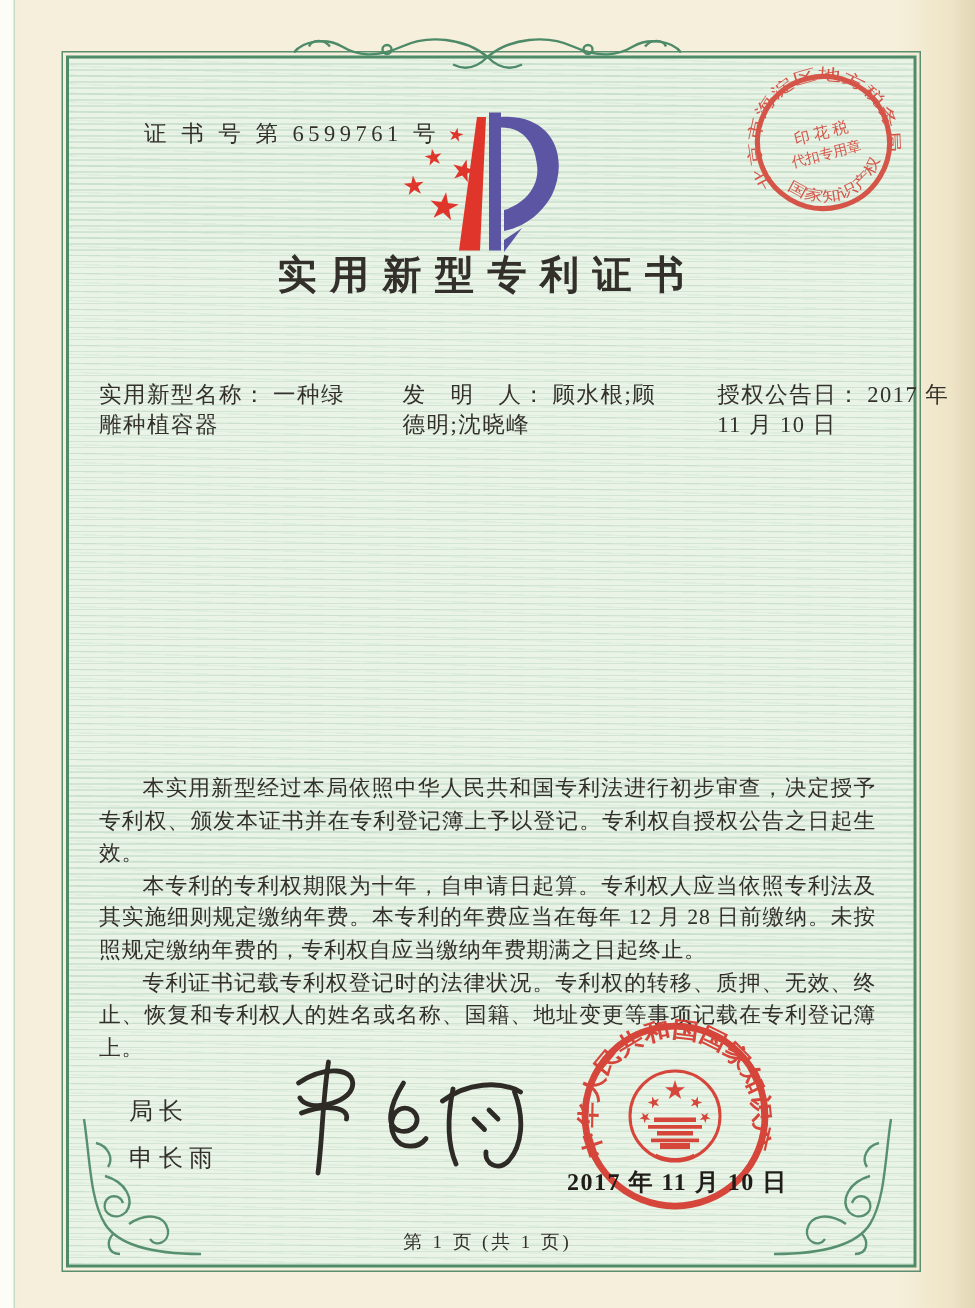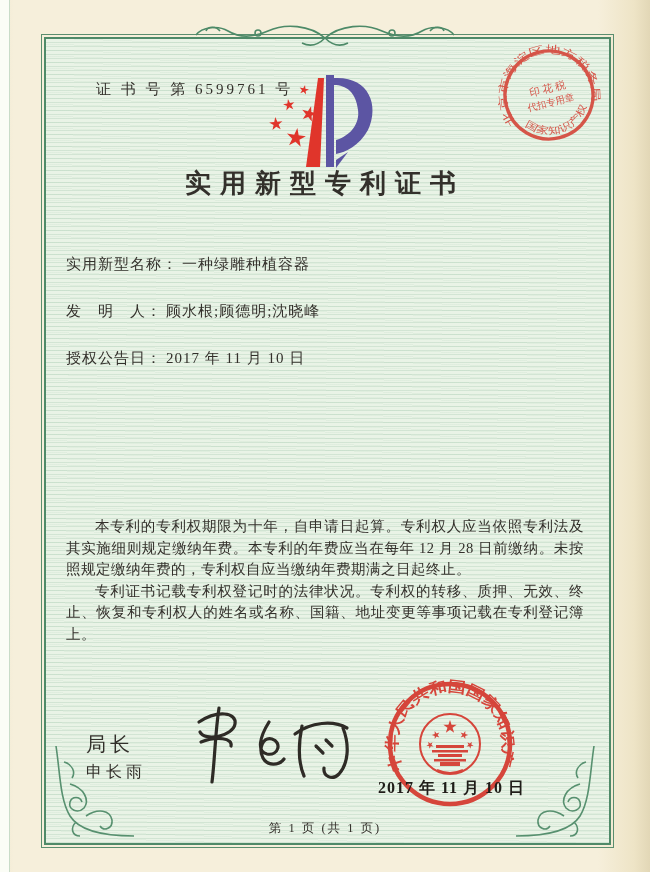--- a/index.html
+++ b/index.html
@@ -16,26 +16,26 @@
   .frame-a{inset:34px 36px 24px 41px;border:1px solid #5a8e6f;}
   .frame-b{
     inset:37px 39px 27px 44px;border:2px solid #4f8a69;
     background-color:#e9f3e6;
     background-image:
       repeating-linear-gradient(0deg, rgba(118,172,138,.20) 0 1px, rgba(0,0,0,0) 1px 4px),
       repeating-linear-gradient(2deg, rgba(140,190,155,.10) 0 1px, rgba(0,0,0,0) 1px 6px);
   }
   .cert-no{left:66px;top:80px;font-size:15px;letter-spacing:3px;margin-left:30px;}
   .title{left:0;right:0;top:166px;text-align:center;font-size:26px;font-weight:bold;letter-spacing:9px;}
-  .fields{left:66px;top:254px;display:flex;flex-direction:column;gap:27px;font-size:15px;}
+  .fields{left:66px;top:254px;display:flex;gap:27px;font-size:15px;}
   .fields .row{line-height:20px;letter-spacing:1px;}
   .fields .val{margin-left:4px;letter-spacing:1px;}
   .body-text{left:66px;right:66px;top:516px;font-size:14.5px;line-height:21.6px;text-align:justify;}
   .body-text p{margin:0;text-indent:2em;letter-spacing:0.5px;}
-  .office-title{left:86px;top:731px;font-size:20px;letter-spacing:4px;}
+  .office-title{left:86px;top:731px;font-size:16px;letter-spacing:4px;}
   .office-name{left:86px;top:762px;font-size:16px;letter-spacing:4px;}
   .sig{left:185px;top:696px;}
   .seal{left:374px;top:668px;}
   .seal-date{left:378px;top:778px;font-size:16px;letter-spacing:1px;color:#201d19;z-index:5;font-weight:600;}
   .tax-stamp{left:497px;top:43px;transform:rotate(-14deg);}
   .footer{left:0;right:0;top:820px;text-align:center;font-size:12.5px;letter-spacing:2px;}
   .logo{left:252px;top:72px;}
   .dragon{left:190px;top:20px;}
   .flourish-l{left:50px;top:742px;}
   .flourish-r{left:500px;top:742px;transform:scaleX(-1);}
@@ -124,20 +124,21 @@
     </div>
     <div class="row">
       <span>发　明　人：</span><span class="val">顾水根;顾德明;沈晓峰</span>
     </div>
     <div class="row">
       <span>授权公告日：</span><span class="val">2017 年 11 月 10 日</span>
     </div>
   </div>
 
   <div class="abs body-text">
+    <p>本实用新型经过本局依照中华人民共和国专利法进行初步审查，决定授予专利权、颁发本证书并在专利登记簿上予以登记。专利权自授权公告之日起生效。</p>
     <p>本专利的专利权期限为十年，自申请日起算。专利权人应当依照专利法及其实施细则规定缴纳年费。本专利的年费应当在每年 12 月 28 日前缴纳。未按照规定缴纳年费的，专利权自应当缴纳年费期满之日起终止。</p>
     <p>专利证书记载专利权登记时的法律状况。专利权的转移、质押、无效、终止、恢复和专利权人的姓名或名称、国籍、地址变更等事项记载在专利登记簿上。</p>
   </div>
 
   <div class="abs office-title">局长</div>
   <div class="abs office-name">申长雨</div>
 
   <svg class="abs sig" width="180" height="98" viewBox="0 0 180 98">
     <g stroke="#2e2b26" stroke-width="3.2" fill="none" stroke-linecap="round">
       <path d="M34 12 C30 38 30 62 27 86"></path>

